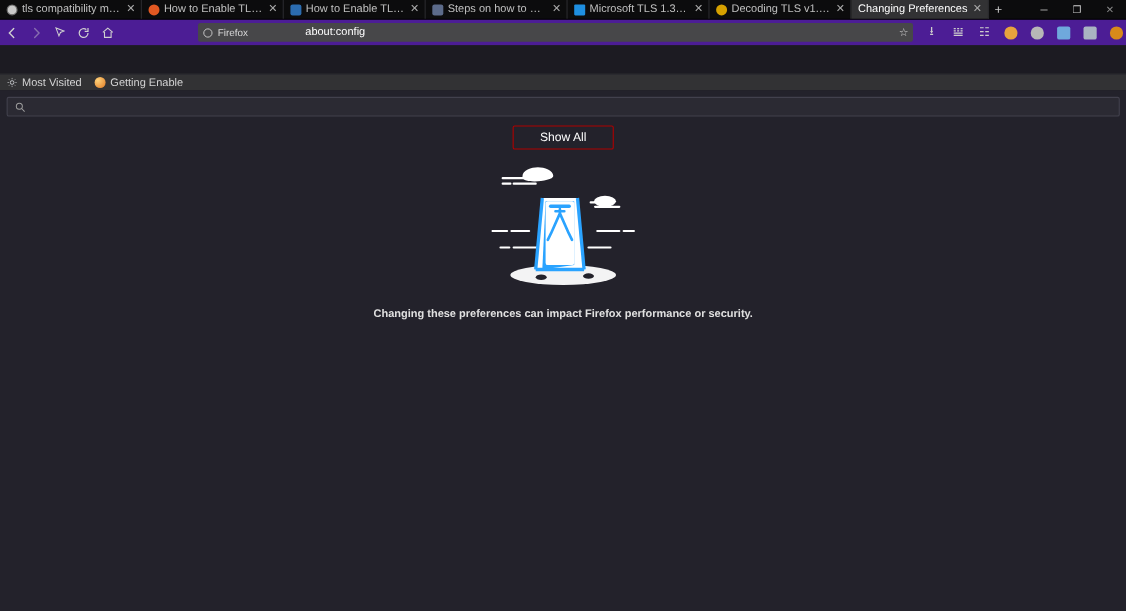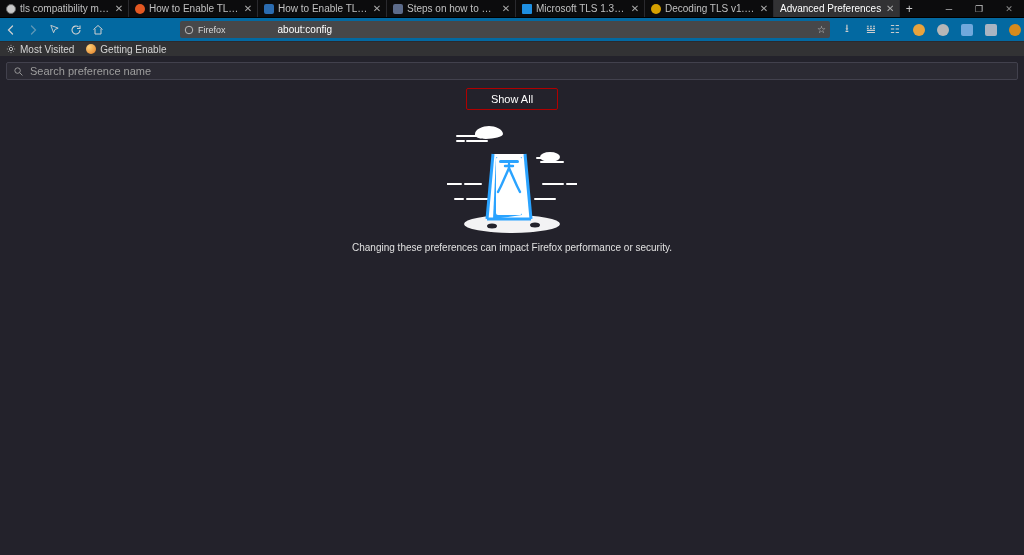--- a/index.html
+++ b/index.html
@@ -11,46 +11,46 @@
   .tab.active { background:#323234; color:#fff; }
   .tab .favicon { width:10px; height:10px; border-radius:50%; background:#888; flex:none; }
   .tab .label { white-space:nowrap; overflow:hidden; text-overflow:ellipsis; max-width:90px; }
   .tab .close { width:10px; height:10px; flex:none; color:#aaa; font-size:10px; line-height:10px; text-align:center; }
   .newtab { width:18px; text-align:center; color:#ccc; font-size:12px; cursor:pointer; }
   .winctrl { margin-left:auto; display:flex; align-items:center; }
   .winbtn { width:30px; height:18px; display:flex; align-items:center; justify-content:center; color:#ccc; font-size:9px; cursor:pointer; }
   .winbtn.cls { color:#888; }
 
   
-  .toolbar { display:flex; align-items:center; height:23px; background:#0369a1; padding:0 5px; gap:10px; }
+  .toolbar { display:flex; align-items:center; height:23px; background:#4c1d95; padding:0 5px; gap:10px; }
   .navbtn { width:16px; height:16px; display:flex; align-items:center; justify-content:center; color:#bbb; cursor:pointer; }
   .navbtn.disabled { opacity:0.45; cursor:default; }
   .urlbar { display:flex; align-items:center; flex:0 0 650px; height:17px; background:#474749; border-radius:2px; padding:0 4px; gap:4px; margin-left:66px; }
   .urlbar .protobadge { color:#d8d8d8; font-size:9px; }
   .urlbar .urltext { color:#fff; font-size:10px; flex:1;padding-left:48px; }
   .urlbar .star { color:#ccc; font-size:10px; margin-left:auto; }
   .toolbar-right { margin-left:auto; display:flex; align-items:center; gap:10px; }
   .toolicon { width:14px; height:14px; display:flex; align-items:center; justify-content:center; color:#ccc; cursor:pointer; font-size:11px; }
   .avatar { width:12px; height:12px; border-radius:50%; }
   svg { display:block; }
 
   
-  .bookbar { display:flex; align-items:center; height:15px; background:#323234; padding:0 6px; gap:12px; border-top:1px solid #2a2a2e; }
+  .bookbar { display:flex; align-items:center; height:15px; background:#323234; padding:0 6px; gap:12px; border-top:1px solid #2a2a2e;margin-top:26px; }
   .bookitem { display:flex; align-items:center; gap:4px; font-size:10px; color:#d4d4d4; cursor:pointer; }
   .bookitem .bicon { width:10px; height:10px; border-radius:2px; }
 
   
   .content { position:relative; height:calc(555px - 56px); background:#23222b; padding:6px; }
   .searchwrap { display:flex; align-items:center; height:18px; background:#2b2a33; border:1px solid #42414d; border-radius:2px; padding:0 6px; gap:6px; }
   .searchwrap input { flex:1; background:transparent; border:none; outline:none; color:#eee; font-size:11px; }
   .searchwrap input::placeholder { color:#9e9e9e; }
   .centercol { display:flex; flex-direction:column; align-items:center; margin-top:8px; }
   .showall { padding:4px 24px; font-size:11px; color:#fff; background:transparent; border:1px solid #b00000; border-radius:2px; cursor:pointer; }
   .illus { margin-top:14px; }
-  .warningtext { margin-top:8px; font-size:10px; color:#e0e0e0; text-align:center; }
+  .warningtext { margin-top:20px; font-size:10px; color:#e0e0e0; text-align:center;font-weight:bold; }
 </style>
 </head>
 <body>
 
 <div class="tabstrip">
   <div class="tab">
     <span class="favicon" style="background:#c9c9c9;border:1px solid #6b6b6b"></span>
     <span class="label">tls compatibility matrix - Goo</span>
     <span class="close">✕</span>
   </div>
@@ -73,21 +73,21 @@
     <span class="favicon" style="background:#1e8fe1;border-radius:1px"></span>
     <span class="label">Microsoft TLS 1.3 Support Re</span>
     <span class="close">✕</span>
   </div>
   <div class="tab">
     <span class="favicon" style="background:#d6a100"></span>
     <span class="label">Decoding TLS v1.2 protocol H</span>
     <span class="close">✕</span>
   </div>
   <div class="tab active">
-    <span class="label" style="max-width:110px">Advanced Preferences</span>
+    <span class="label" style="max-width:110px">Changing Preferences</span>
     <span class="close">✕</span>
   </div>
   <div class="newtab">+</div>
   <div class="winctrl">
     <div class="winbtn">─</div>
     <div class="winbtn">❐</div>
     <div class="winbtn cls">✕</div>
   </div>
 </div>
 
@@ -174,21 +174,20 @@
     <span>Getting Enable</span>
   </div>
 </div>
 
 <div class="content">
   <div class="searchwrap">
     <svg width="11" height="11" viewBox="0 0 24 24">
         <circle cx="10" cy="10" r="6" fill="none" stroke="#9e9e9e" stroke-width="2"></circle>
         <path d="M15 15l5 5" stroke="#9e9e9e" stroke-width="2" stroke-linecap="round"></path>
       </svg>
-    <input type="text" placeholder="Search preference name" style="">
   </div>
 
   <div class="centercol">
     <button class="showall">Show All</button>
 
     <svg class="illus" width="130" height="110" viewBox="0 0 130 110">
       <ellipse cx="65" cy="100" rx="48" ry="9" fill="#fff" opacity="0.95"></ellipse>
       <ellipse cx="45" cy="102" rx="5" ry="2.5" fill="#23222b"></ellipse>
       <ellipse cx="88" cy="101" rx="5" ry="2.5" fill="#23222b"></ellipse>
       <path d="M10 17h7M20 17h20M10 12h30" stroke="#fff" stroke-width="2" stroke-linecap="round"></path>

